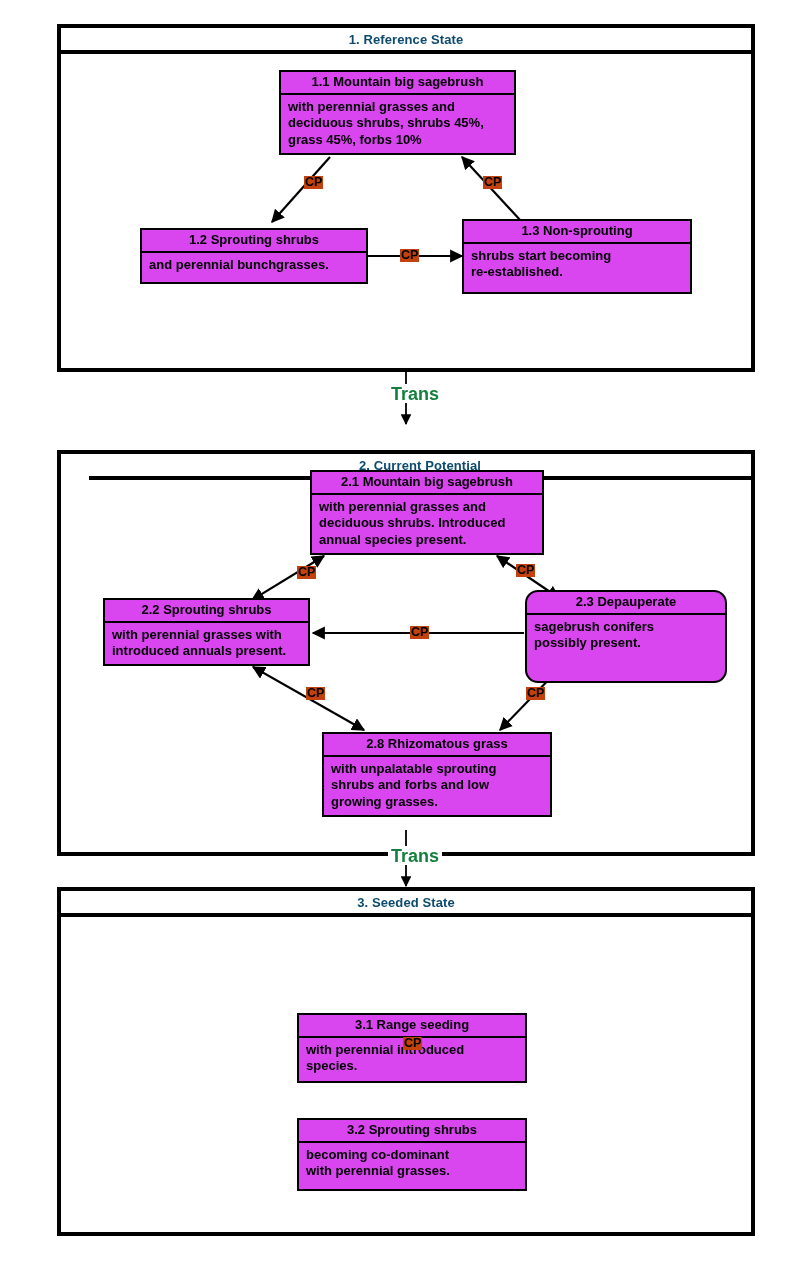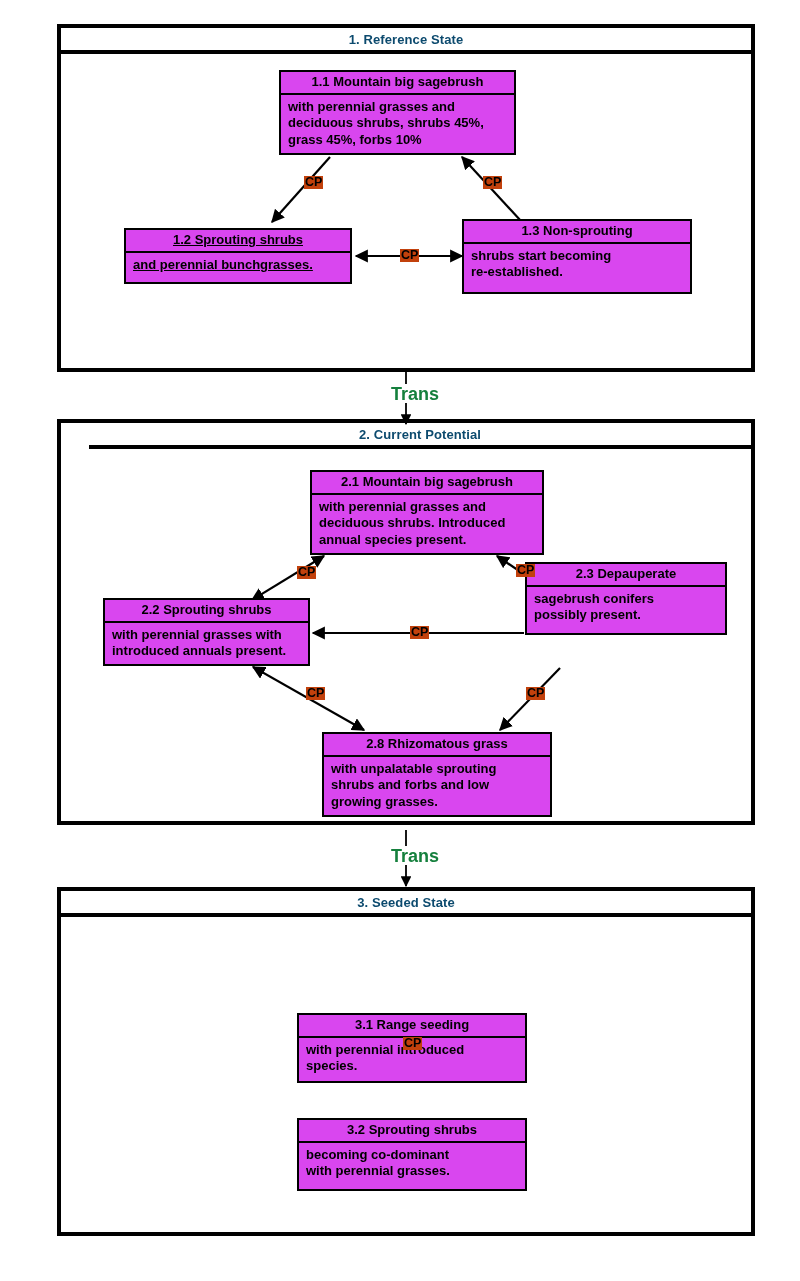--- a/index.html
+++ b/index.html
@@ -158,58 +158,58 @@
     <div class="state-body"></div>
   </div>
 
   <div class="comm-box" style="left:279px; top:70px; width:237px;">
     <div class="comm-title">1.1 Mountain big sagebrush</div>
     <div class="comm-desc">with perennial grasses and
 deciduous shrubs, shrubs 45%,
 grass 45%, forbs 10%</div>
   </div>
 
-  <div class="comm-box" style="left:124px; top:228px; width:228px; height:56px;text-decoration:underline;">
+  <div class="comm-box" style="left:140px; top:228px; width:228px; height:56px;">
     <div class="comm-title">1.2 Sprouting shrubs</div>
     <div class="comm-desc">and perennial bunchgrasses.</div>
   </div>
 
   <div class="comm-box" style="left:462px; top:219px; width:230px; height:75px;">
     <div class="comm-title">1.3 Non-sprouting</div>
     <div class="comm-desc">shrubs start becoming
 re-established.</div>
   </div>
 
   <span class="edge-label" style="left:304px; top:176px;">CP</span>
   <span class="edge-label" style="left:483px; top:176px;">CP</span>
   <span class="edge-label" style="left:400px; top:249px;">CP</span>
 
   <span class="trans-label" style="left:388px; top:385px;">Trans</span>
 
-  <div class="state-panel" style="left:57px; top:419px; width:698px; height:406px;padding-left:28px;">
+  <div class="state-panel" style="left:57px; top:450px; width:698px; height:406px;padding-left:28px;">
     <div class="state-header">
       <span class="state-header-label">2. Current Potential</span>
     </div>
     <div class="state-body"></div>
   </div>
 
   <div class="comm-box" style="left:310px; top:470px; width:234px;">
     <div class="comm-title">2.1 Mountain big sagebrush</div>
     <div class="comm-desc">with perennial grasses and
 deciduous shrubs. Introduced
 annual species present.</div>
   </div>
 
   <div class="comm-box" style="left:103px; top:598px; width:207px;">
     <div class="comm-title">2.2 Sprouting shrubs</div>
     <div class="comm-desc">with perennial grasses with
 introduced annuals present.</div>
   </div>
 
-  <div class="comm-box" style="left:525px; top:562px; width:202px; height:73px;">
+  <div class="comm-box" style="left:525px; top:590px; width:202px; height:93px;border-radius:13px;">
     <div class="comm-title">2.3 Depauperate</div>
     <div class="comm-desc">sagebrush conifers
 possibly present.</div>
   </div>
 
   <div class="comm-box" style="left:322px; top:732px; width:230px;">
     <div class="comm-title">2.8 Rhizomatous grass</div>
     <div class="comm-desc">with unpalatable sprouting
 shrubs and forbs and low
 growing grasses.</div>

